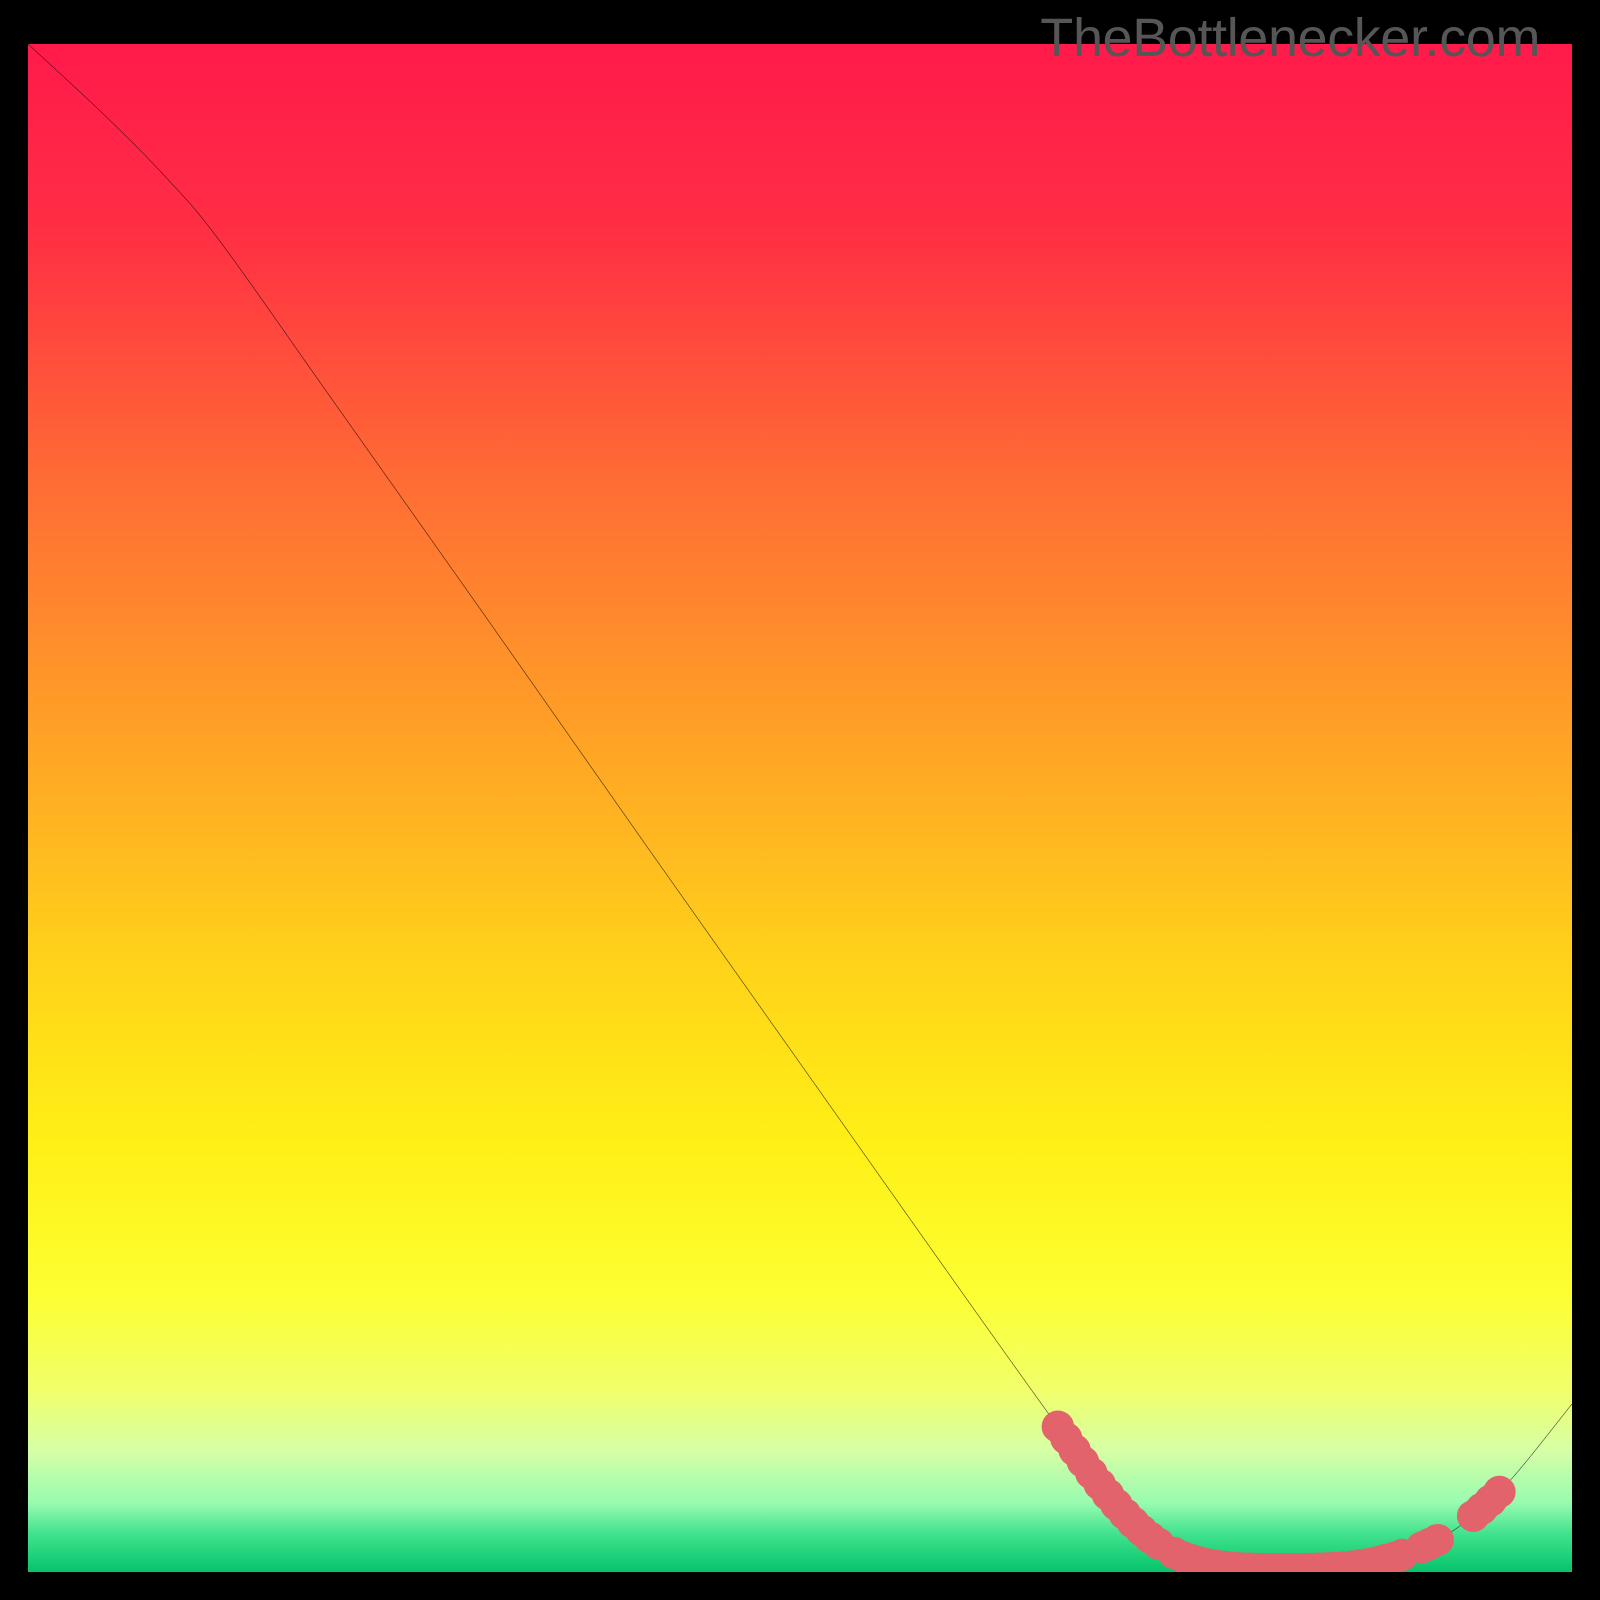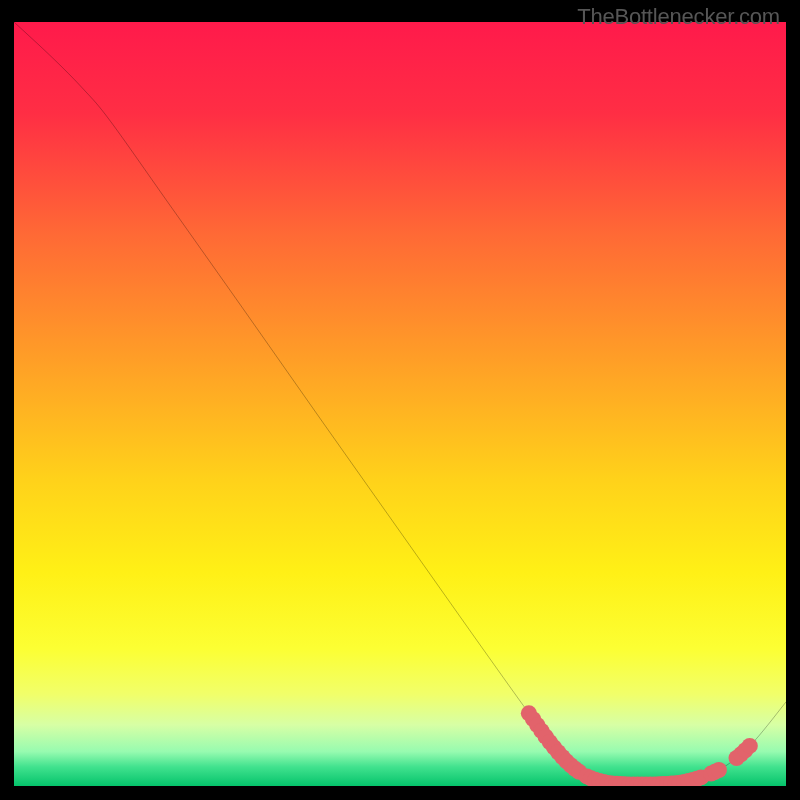--- a/index.html
+++ b/index.html
@@ -19,23 +19,23 @@
   .plot {
     position: absolute;
     left: 14px;
     top: 22px;
     width: 772px;
     height: 764px;
   }
   .watermark {
     position: absolute;
     top: 4px;
-    right: 20px;
+    right: 30px;
     font-family: Arial, Helvetica, sans-serif;
-    font-size: 22px;
+    font-size: 27px;
     font-weight: 400;
     color: #565656;
     letter-spacing: -0.2px;
   }
 </style>
 </head>
 <body>
 
 <div class="frame">
   <svg class="plot" viewBox="0 0 100 100" preserveAspectRatio="none">

